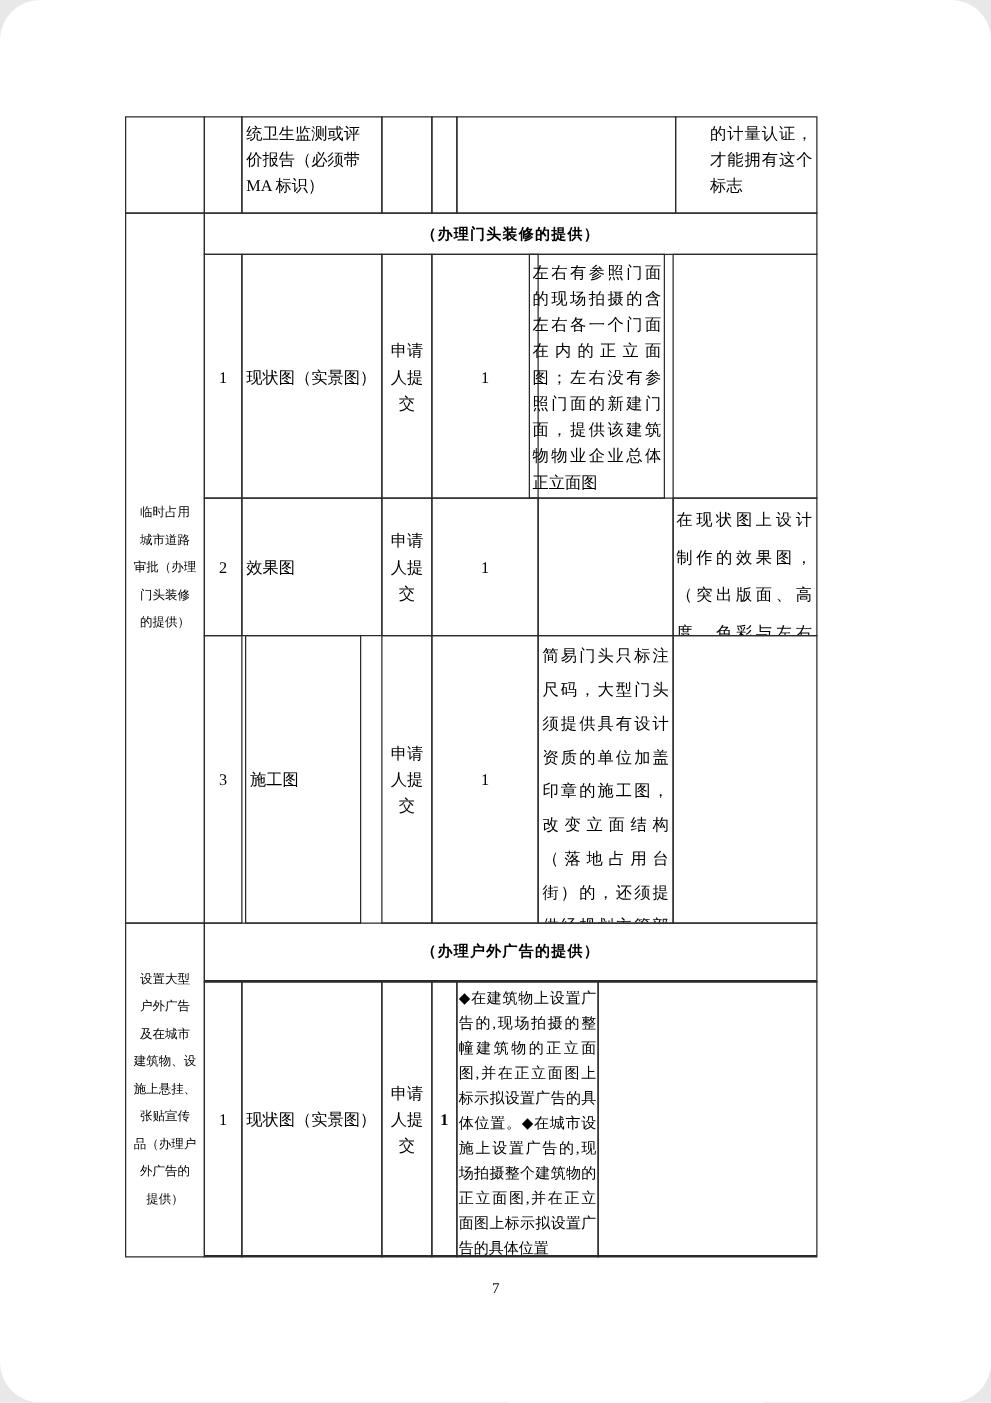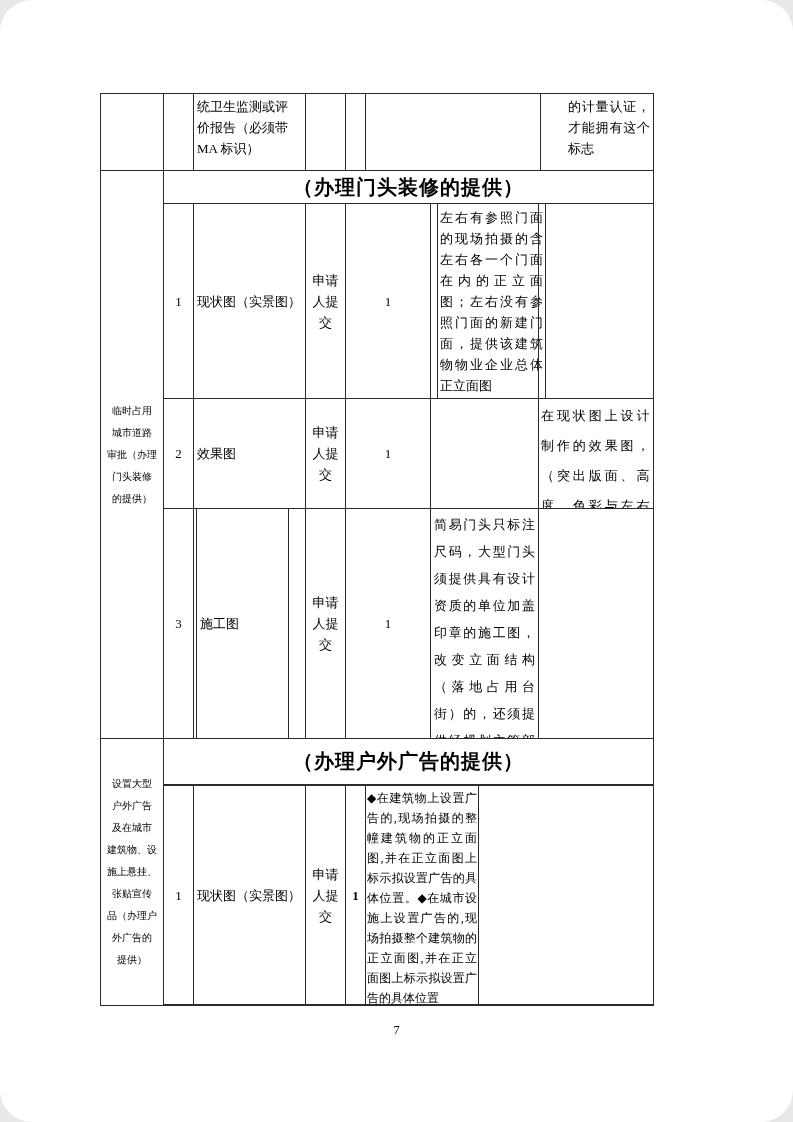--- a/index.html
+++ b/index.html
@@ -21,21 +21,21 @@
     overflow:hidden;
     background:#ffffff00;
   }
   .vc { display:flex; align-items:center; }
   .hc { justify-content:center; text-align:center; }
   .pad { padding:2px 3px; }
   .just { text-align:justify; text-justify:inter-character;padding-left:27px; }
   .pre { white-space:pre-line; }
   .hdr {
     display:flex; align-items:center; justify-content:center;
-    font-weight:bold; font-size:20px; letter-spacing:1px;text-align:center;
+    font-weight:bold; font-size:12px; letter-spacing:1px;text-align:center;
   }
   .cat { font-size:10px; line-height:22px; }
   .name { padding-left:3px; }
   .src { padding:0 5px; text-align:center; }
   .num { font-size:13px; }
   .bold { font-weight:bold; }
   .req3 { line-height:27px; padding:2px 3px; }
   .req1 { line-height:21px; padding:3px 2px; }
   .req4 { font-size:12px; line-height:20px; padding:2px 1px; }
   .rem2 { letter-spacing:1.5px; line-height:30px; padding:2px 2px; }
@@ -64,21 +64,21 @@
 城市道路
 审批（办理
 门头装修
 的提供）</div>
   <div class="cell hdr" style="left:163px;top:170px;width:491px;height:34px;">（办理门头装修的提供）</div>
 
   <div class="cell vc hc num" style="left:163px;top:203px;width:31px;height:196px;">1</div>
   <div class="cell vc name" style="left:193px;top:203px;width:113px;height:196px;">现状图（实景图）</div>
   <div class="cell vc hc src" style="left:305px;top:203px;width:41px;height:196px;">申请人提交</div>
   <div class="cell vc hc num" style="left:345px;top:203px;width:86px;height:196px;">1</div>
-  <div class="cell just req1" style="left:437px;top:203px;width:109px;height:196px;">左右有参照门面的现场拍摄的含左右各一个门面在内的正立面图；左右没有参照门面的新建门面，提供该建筑物物业企业总体正立面图</div>
+  <div class="cell just req1" style="left:423px;top:203px;width:109px;height:196px;">左右有参照门面的现场拍摄的含左右各一个门面在内的正立面图；左右没有参照门面的新建门面，提供该建筑物物业企业总体正立面图</div>
   <div class="cell" style="left:538px;top:203px;width:116px;height:196px;"></div>
 
   <div class="cell vc hc num" style="left:163px;top:398px;width:31px;height:111px;">2</div>
   <div class="cell vc name" style="left:193px;top:398px;width:113px;height:111px;">效果图</div>
   <div class="cell vc hc src" style="left:305px;top:398px;width:41px;height:111px;">申请人提交</div>
   <div class="cell vc hc num" style="left:345px;top:398px;width:86px;height:111px;">1</div>
   <div class="cell" style="left:430px;top:398px;width:109px;height:111px;"></div>
   <div class="cell just rem2" style="left:538px;top:398px;width:116px;height:111px;">在现状图上设计制作的效果图，（突出版面、高度、色彩与左右门面一致）</div>
 
   <div class="cell vc hc num" style="left:163px;top:508px;width:31px;height:231px;">3</div>

